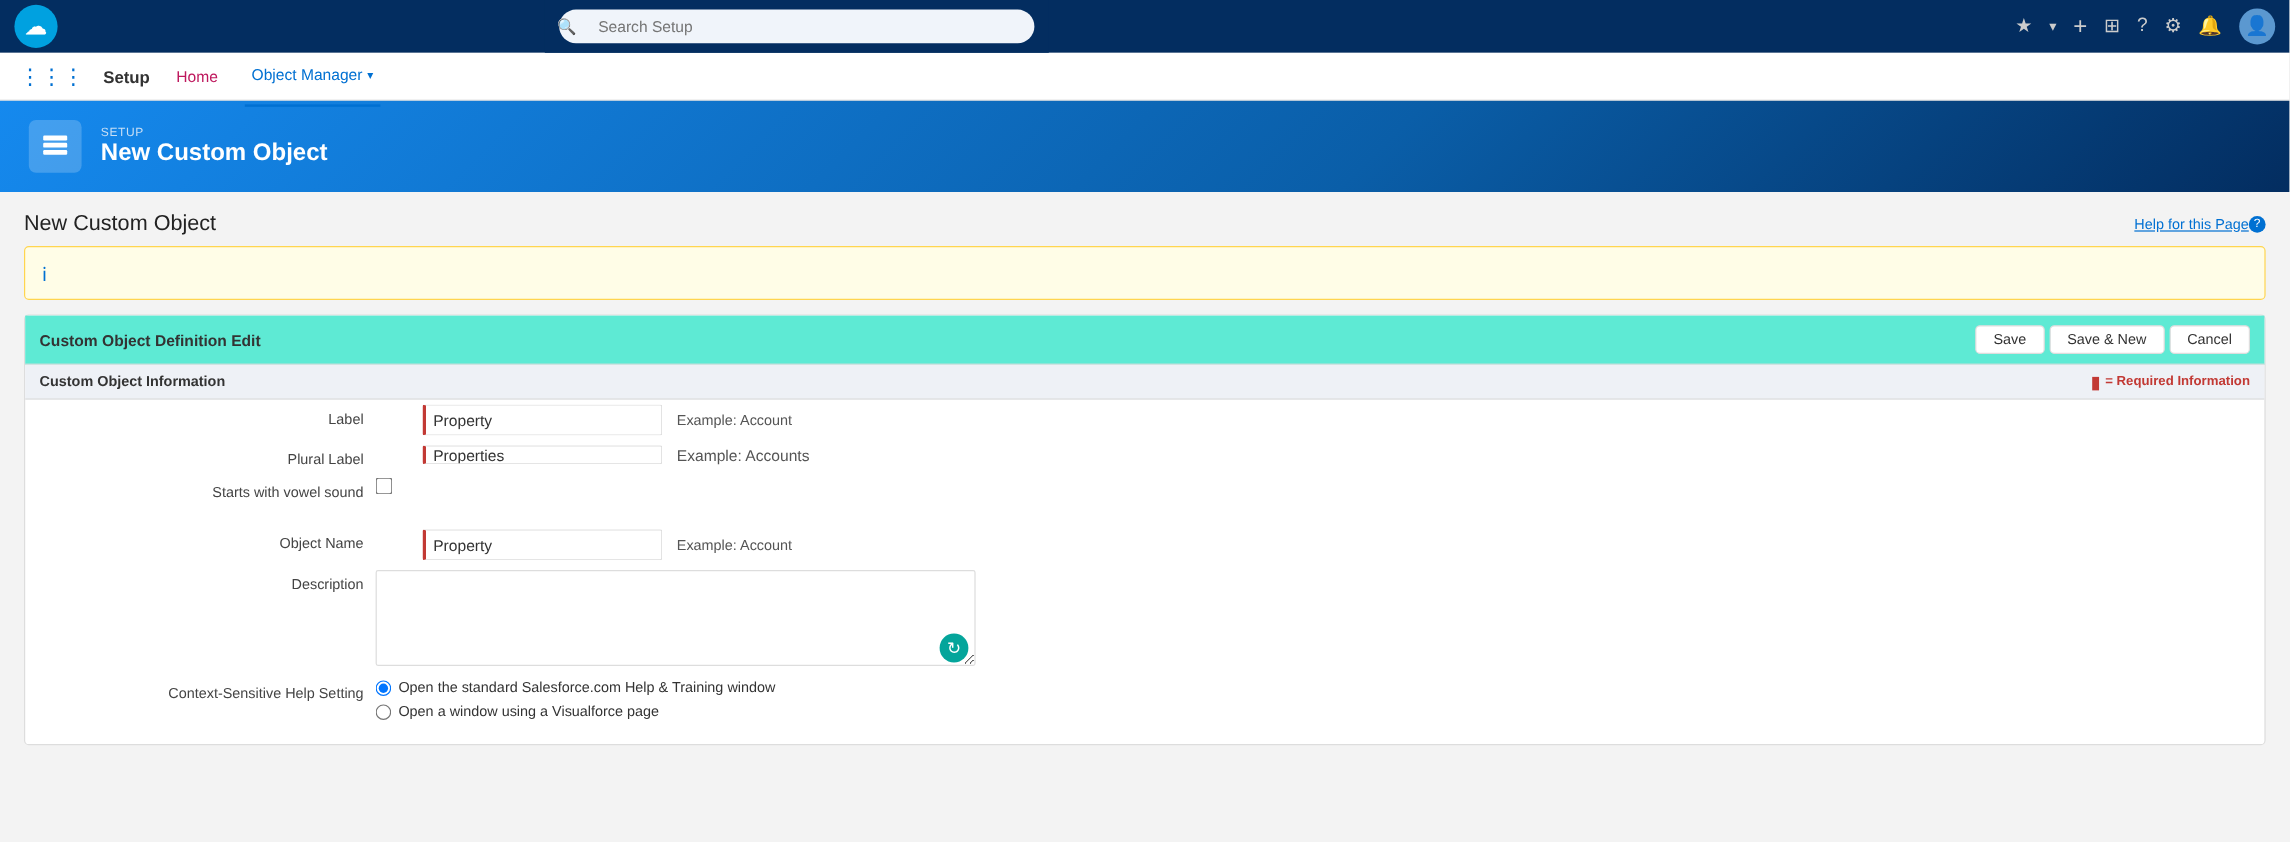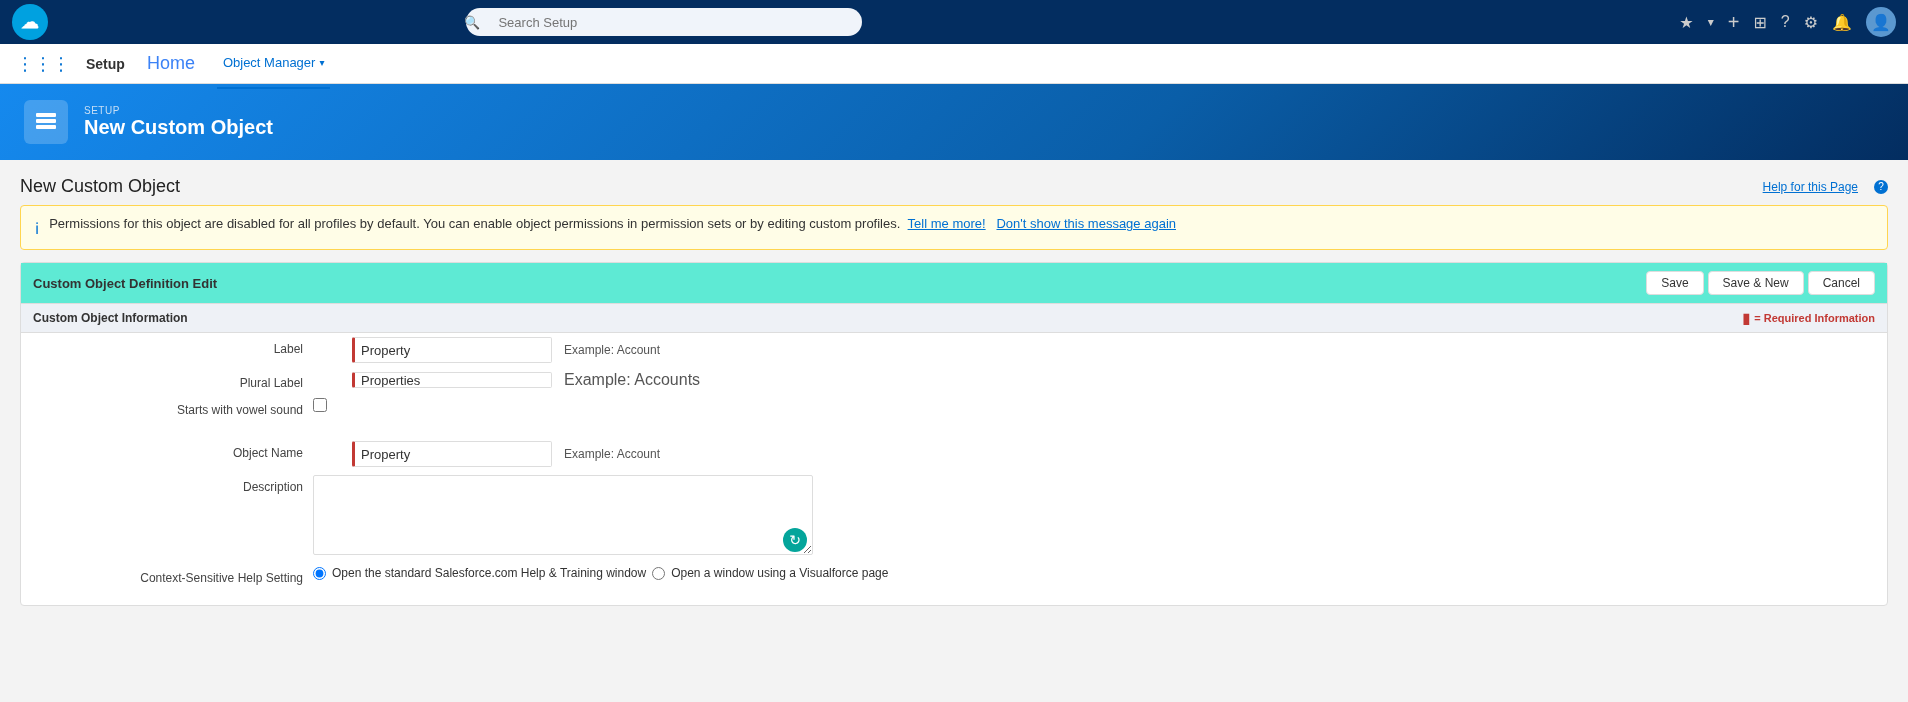--- a/index.html
+++ b/index.html
@@ -319,21 +319,21 @@
       font-size: 14px;
       cursor: pointer;
     }
     .checkbox-input {
       width: 14px;
       height: 14px;
       cursor: pointer;
     }
     .radio-group {
       display: flex;
-      flex-direction: row;
+      flex-direction: column;
       gap: 6px;
     }
     .radio-option {
       display: flex;
       align-items: center;
       gap: 6px;
       font-size: 12px;
       color: #333;
     }
     .select-input {
@@ -381,21 +381,21 @@
     <button class="icon-btn" style="color:#ccc;font-size:16px;cursor:pointer;background:none;border:none;">?</button>
     <button class="icon-btn" style="color:#ccc;font-size:16px;cursor:pointer;background:none;border:none;">⚙</button>
     <button class="icon-btn" style="color:#ccc;font-size:16px;cursor:pointer;background:none;border:none;">🔔</button>
     <div class="avatar">👤</div>
   </div>
 </nav>
 
 <nav class="second-nav">
   <span class="dots-icon" style="color:#0070d2;font-size:18px;cursor:pointer;">⋮⋮⋮</span>
   <span class="app-name" style="font-size:14px;font-weight:600;color:#333;cursor:pointer;">Setup</span>
-  <span class="nav-item" style="font-size:18px;color:#3b82f6;cursor:pointer;padding:0 6px;height:40px;display:flex;align-items:center;">Home</span>
+  <span class="nav-item" style="font-size:13px;color:#be185d;cursor:pointer;padding:0 6px;height:40px;display:flex;align-items:center;">Home</span>
   <div class="nav-dropdown" style="display:flex;align-items:center;gap:4px;cursor:pointer;height:51px;padding:0 6px;border-bottom:2px solid #0070d2;">
     <span style="font-size:13px;color:#0070d2;font-weight:500;">Object Manager</span>
     <span class="chevron" style="font-size:10px;color:#0070d2;">▾</span>
   </div>
 </nav>
 
 <div class="page-header-banner">
   <div class="header-icon">
     <svg width="24" height="24" viewBox="0 0 24 24" fill="white">
         <rect x="2" y="3" width="20" height="4" rx="1"></rect>
@@ -407,33 +407,28 @@
     <div class="setup-label" style="font-size:10px;color:#c8dff5;text-transform:uppercase;letter-spacing:0.5px;">SETUP</div>
     <div class="page-title" style="font-size:20px;font-weight:600;color:white;">New Custom Object</div>
   </div>
 </div>
 
 <div class="scroll-container">
   <div class="main-content">
 
     <div class="card-title-row" style="font-size:18px;font-weight:400;color:#222;margin-bottom:8px;display:flex;justify-content:space-between;align-items:center;">
       <span>New Custom Object</span>
-      <a class="help-link" style="font-size:12px;color:#0070d2;text-decoration:underline;cursor:pointer;display:flex;align-items:center;gap:16px;">
+      <a class="help-link" style="font-size:12px;color:#0070d2;text-decoration:underline;cursor:pointer;display:flex;align-items:center;gap:0;">
         <span>Help for this Page</span>
         <span style="width:14px;height:14px;border-radius:50%;background:#0070d2;color:white;font-size:10px;display:inline-flex;align-items:center;justify-content:center;">?</span>
       </a>
     </div>
 
     <div class="info-banner">
       <span class="info-icon" style="color:#0070d2;font-size:16px;flex-shrink:0;margin-top:1px;">ℹ</span>
-      <span class="info-text" style="font-size:13px;color:#333;">
-        <span>Permissions for this object are disabled for all profiles by default. You can enable object permissions in permission sets or by editing custom profiles.</span>
-        &nbsp;<a>Tell me more!</a>
-        &nbsp;&nbsp;<a>Don't show this message again</a>
-      </span>
     </div>
 
     <div class="content-card">
 
       <div class="def-edit-header">
         <span class="def-edit-title">Custom Object Definition Edit</span>
         <div class="btn-group">
           <button class="btn">Save</button>
           <button class="btn">Save &amp; New</button>
           <button class="btn">Cancel</button>
@@ -456,21 +451,21 @@
           <div class="form-field">
             <input type="text" class="form-input required-border" value="Property" style="width: 200px; height: 26px; border-width: 1px 1px 1px 3px; border-style: solid; border-color: rgb(221, 221, 221) rgb(221, 221, 221) rgb(221, 221, 221) rgb(194, 57, 52); border-image: initial; padding: 0px 6px; font-size: 13px; color: rgb(51, 51, 51); outline: none; border-radius: 2px;">
             <span class="example-text" style="font-size:12px;color:#555;">Example:  Account</span>
           </div>
         </div>
 
         <div class="form-row">
           <div class="form-label required">Plural Label</div>
           <div class="form-field">
             <input type="text" class="form-input required-border" value="Properties" style="width: 200px; height: 16px; border-width: 1px 1px 1px 3px; border-style: solid; border-color: rgb(221, 221, 221) rgb(221, 221, 221) rgb(221, 221, 221) rgb(194, 57, 52); border-image: initial; padding: 0px 6px; font-size: 13px; color: rgb(51, 51, 51); outline: none; border-radius: 2px;">
-            <span class="example-text" style="font-size:16px;color:#555;">Example:  Accounts</span>
+            <span class="example-text" style="font-size:13px;color:#555;">Example:  Accounts</span>
           </div>
         </div>
 
         <div class="form-row">
           <div class="form-label">Starts with vowel sound</div>
           <div class="form-field">
             <input type="checkbox" class="checkbox-input" style="width: 14px; height: 14px; cursor: pointer;">
           </div>
         </div>
 

